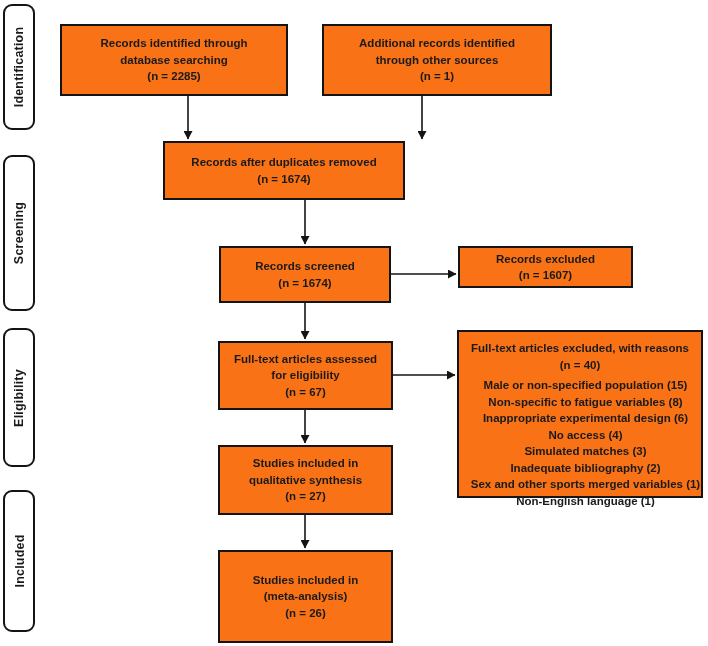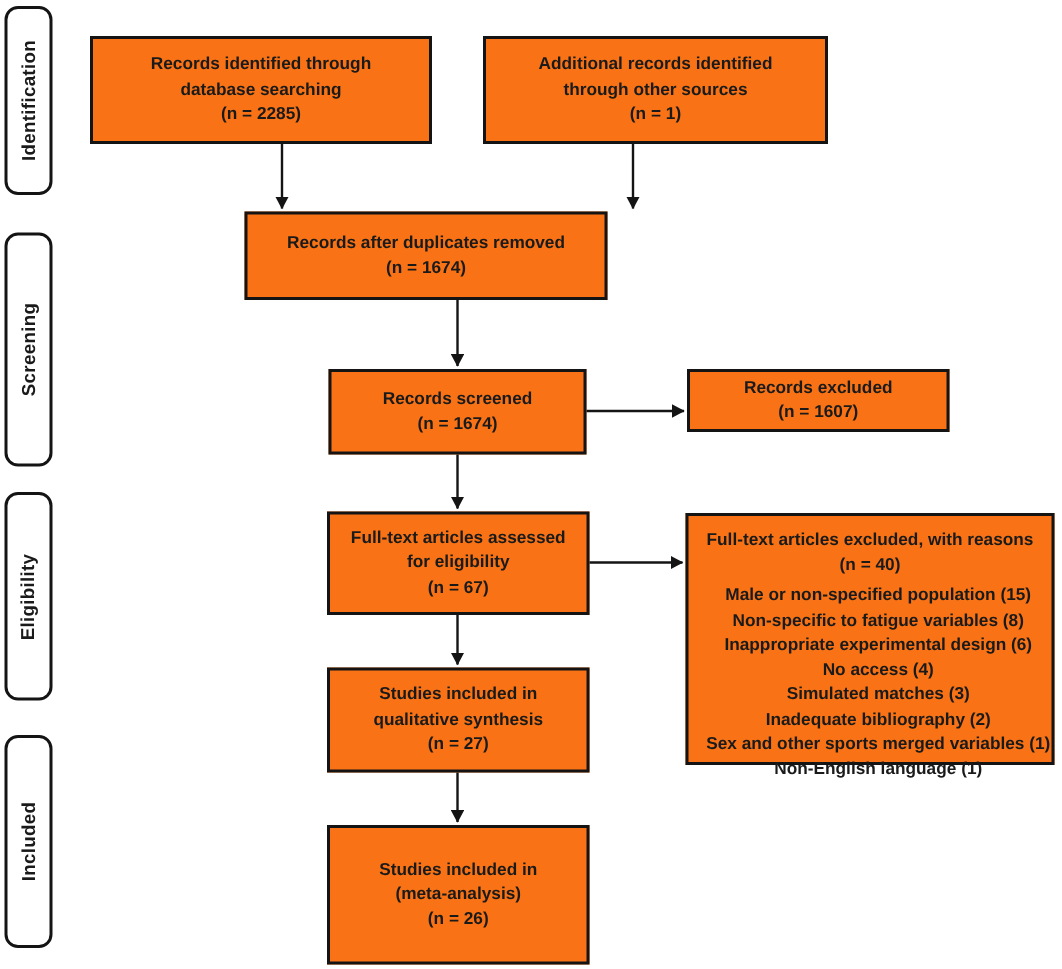--- a/index.html
+++ b/index.html
@@ -110,21 +110,21 @@
     <div>Records excluded</div>
     <div>(n = 1607)</div>
   </div>
 
   <div class="fbox" style="left:218px; top:341px; width:175px; height:69px;">
     <div>Full-text articles assessed</div>
     <div>for eligibility</div>
     <div>(n = 67)</div>
   </div>
 
-  <div class="fbox reasons-box" style="left:457px; top:342px; width:246px; height:168px;">
+  <div class="fbox reasons-box" style="left:457px; top:330px; width:246px; height:168px;">
     <div>Full-text articles excluded, with reasons</div>
     <div>(n = 40)</div>
     <div class="reason-list">
       <div>Male or non-specified population (15)</div>
       <div>Non-specific to fatigue variables (8)</div>
       <div>Inappropriate experimental design (6)</div>
       <div>No access (4)</div>
       <div>Simulated matches (3)</div>
       <div>Inadequate bibliography (2)</div>
       <div>Sex and other sports merged variables (1)</div>

